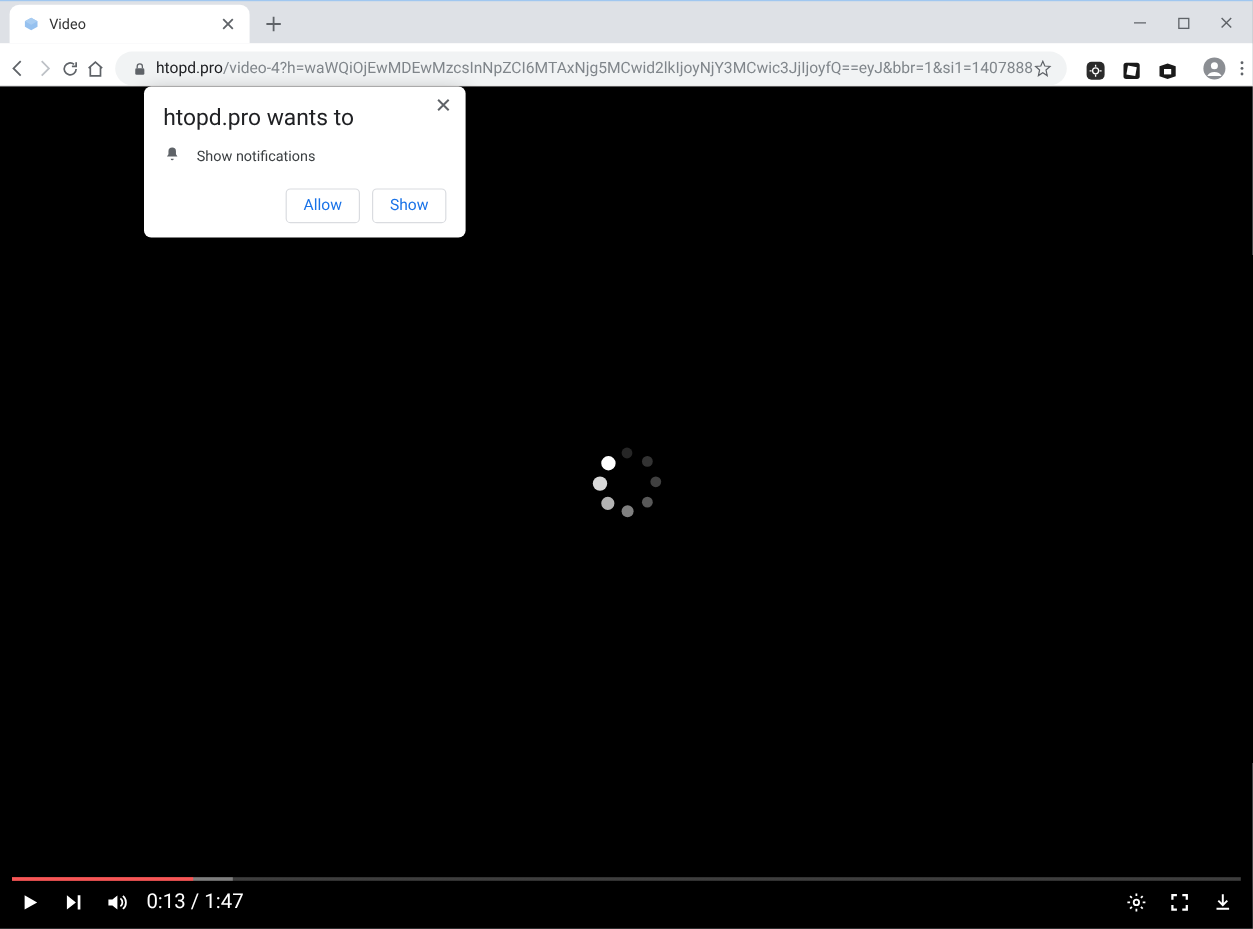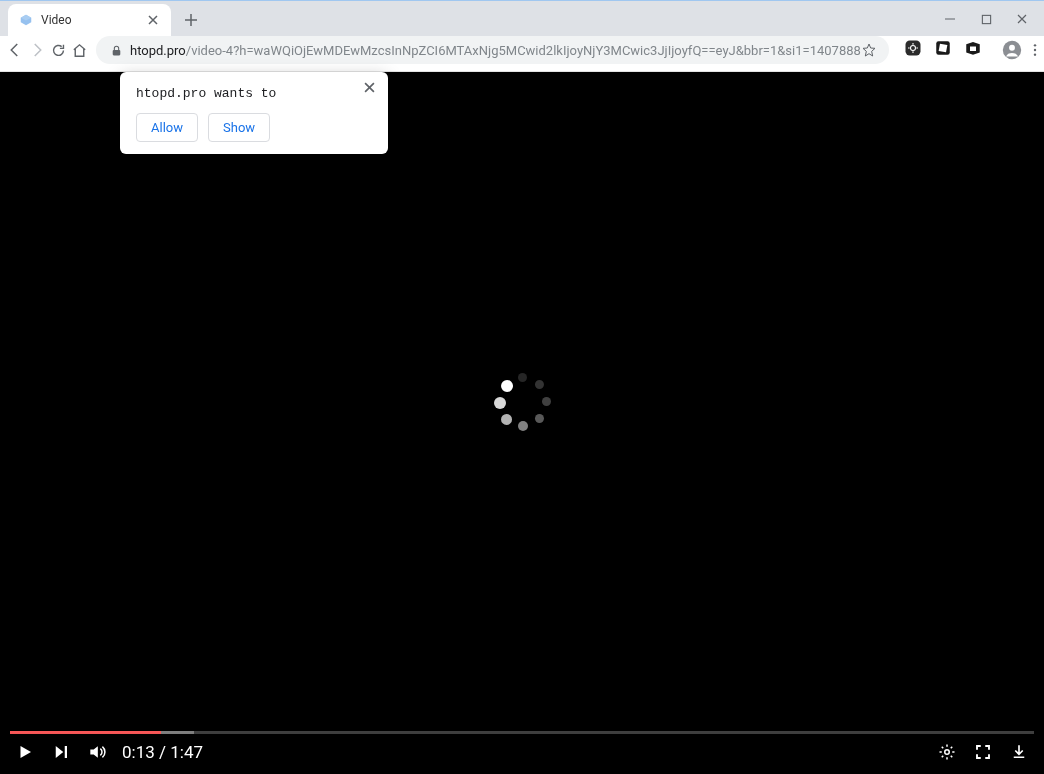--- a/index.html
+++ b/index.html
@@ -18,21 +18,21 @@
     
     .title-bar {
       height: 36px;
       background: #dee1e6;
       display: flex;
       align-items: flex-end;
       border-top: 1px solid #a0c7f0;
     }
     .tab {
       height: 32px;
-      width: 163px;
+      width: 200px;
       background: #fff;
       border-radius: 8px 8px 0 0;
       display: flex;
       align-items: center;
       padding: 0 10px;
       font-size: 12px;
       color: #333;
       margin-left: 8px;
       position: relative;
     }
@@ -82,21 +82,21 @@
       align-items: center;
       justify-content: center;
       color: #5f6368;
       cursor: pointer;
     }
     
     .toolbar {
       height: 36px;
       background: #fff;
       display: flex;
-      align-items: flex-start;
+      align-items: flex-end;
       padding: 0 6px;
       gap: 4px;
       border-bottom: 1px solid #e3e3e3;
     }
     .nav-btn {
       width: 28px;
       height: 28px;
       display: flex;
       align-items: center;
       justify-content: center;
@@ -201,40 +201,39 @@
       width: 18px;
       height: 18px;
       color: #5f6368;
       cursor: pointer;
       display:flex;
       align-items:center;
       justify-content:center;
       font-size: 14px;
     }
     .perm-title {
-      font-size: 13px;
+      font-size: 19px;
       color: #202124;
       margin-bottom: 12px;
-      font-family: Liberation Mono, monospace;
     }
     .perm-row {
       display: flex;
       align-items: center;
       gap: 12px;
       margin-bottom: 18px;
       font-size: 12px;
       color: #3c4043;
     }
     .perm-row .bell {
       width:16px;
       color:#5f6368;
     }
     .perm-buttons {
       display: flex;
-      justify-content: flex-start;
+      justify-content: flex-end;
       gap: 10px;
     }
     .perm-btn {
       padding: 6px 14px;
       font-size: 13px;
       color: #1a73e8;
       background: #fff;
       border: 1px solid #dadce0;
       border-radius: 4px;
       cursor: pointer;
@@ -457,17 +456,25 @@
   </div>
 </div>
 
 <div class="perm-popup">
   <div class="close-x">
     <svg width="11" height="11" viewBox="0 0 10 10">
         <path d="M1 1 L9 9 M9 1 L1 9" stroke="#5f6368" stroke-width="1.5"></path>
       </svg>
   </div>
   <div class="perm-title">htopd.pro wants to</div>
+  <div class="perm-row">
+    <span class="bell">
+      <svg width="15" height="15" viewBox="0 0 24 24">
+          <path d="M12 3 a5 5 0 0 1 5 5 v4 l2 3 H5 l2 -3 V8 a5 5 0 0 1 5 -5 Z M10 18 a2 2 0 0 0 4 0" fill="#5f6368"></path>
+        </svg>
+    </span>
+    <span>Show notifications</span>
+  </div>
   <div class="perm-buttons">
     <button class="perm-btn">Allow</button>
     <button class="perm-btn">Show</button>
   </div>
 </div>
 
 </body></html>

